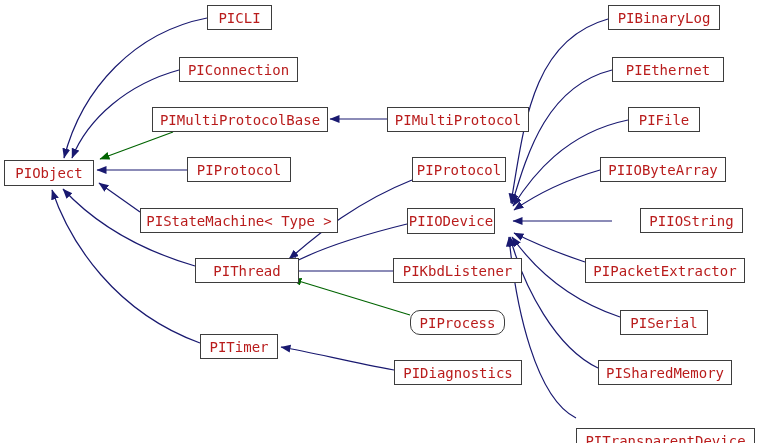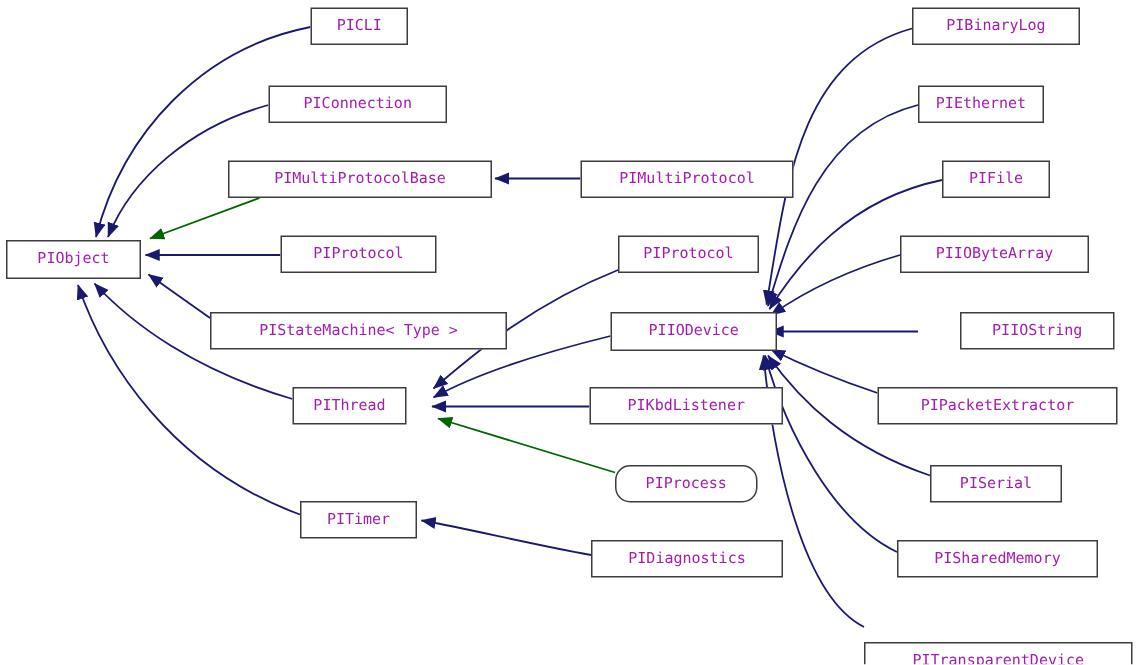--- a/index.html
+++ b/index.html
@@ -17,22 +17,22 @@
     width: 757px; height: 443px;
   }
   .node {
     position: absolute;
     box-sizing: border-box;
     background: #ffffff;
     border: 1.5px solid #3d3d3d;
     display: flex;
     align-items: center;
     justify-content: center;
-    font-size: 10px;
-    color: #a21caf;
+    font-size: 14px;
+    color: #b91c1c;
     white-space: pre;
     cursor: pointer;
     line-height: 1;
   }
   .edge {
     fill: none;
     stroke-width: 1.2;
   }
 </style>
 </head>
@@ -70,30 +70,30 @@
       <path d="M620,317 C566,299 534,268 512,237" class="edge" stroke="#191970" marker-end="url(#arrow-public)"></path>
       <path d="M598,368 C556,348 524,288 510,237" class="edge" stroke="#191970" marker-end="url(#arrow-public)"></path>
       <path d="M576,418 C536,398 516,310 509,237" class="edge" stroke="#191970" marker-end="url(#arrow-public)"></path>
     </svg>
 <div class="node" style="left: 4px; top: 160px; width: 90px; height: 26px;">PIObject</div>
     <div class="node" style="left: 207px; top: 5px; width: 65px; height: 25px;">PICLI</div>
     <div class="node" style="left: 179px; top: 57px; width: 119px; height: 25px;">PIConnection</div>
     <div class="node" style="left: 152px; top: 107px; width: 176px; height: 25px;">PIMultiProtocolBase</div>
     <div class="node" style="left: 187px; top: 157px; width: 104px; height: 25px;">PIProtocol</div>
     <div class="node" style="left: 140px; top: 208px; width: 198px; height: 25px;">PIStateMachine&lt; Type &gt;</div>
-    <div class="node" style="left: 195px; top: 258px; width: 76px; height: 25px;">PIThread</div>
+    <div class="node" style="left: 195px; top: 258px; width: 104px; height: 25px;">PIThread</div>
     <div class="node" style="left: 200px; top: 334px; width: 78px; height: 25px;">PITimer</div>
     <div class="node" style="left: 387px; top: 107px; width: 142px; height: 25px;">PIMultiProtocol</div>
     <div class="node" style="left: 412px; top: 157px; width: 94px; height: 25px;">PIProtocol</div>
-    <div class="node" style="left: 407px; top: 208px; width: 111px; height: 26px;">PIIODevice</div>
+    <div class="node" style="left: 407px; top: 208px; width: 88px; height: 26px;">PIIODevice</div>
     <div class="node" style="left: 393px; top: 258px; width: 129px; height: 25px;">PIKbdListener</div>
     <div class="node" style="left: 410px; top: 310px; width: 95px; height: 25px; border-radius: 10px;">PIProcess</div>
     <div class="node" style="left: 394px; top: 360px; width: 128px; height: 25px; text-align: right;">PIDiagnostics</div>
     <div class="node" style="left: 608px; top: 5px; width: 112px; height: 25px;">PIBinaryLog</div>
-    <div class="node" style="left: 612px; top: 57px; width: 84px; height: 25px;">PIEthernet</div>
+    <div class="node" style="left: 612px; top: 57px; width: 112px; height: 25px;">PIEthernet</div>
     <div class="node" style="left: 628px; top: 107px; width: 72px; height: 25px;">PIFile</div>
     <div class="node" style="left: 600px; top: 157px; width: 126px; height: 25px;">PIIOByteArray</div>
     <div class="node" style="left: 612px; top: 208px; width: 103px; height: 25px; margin-left: 28px;">PIIOString</div>
     <div class="node" style="left: 585px; top: 258px; width: 160px; height: 25px;">PIPacketExtractor</div>
     <div class="node" style="left: 620px; top: 310px; width: 88px; height: 25px;">PISerial</div>
     <div class="node" style="left: 598px; top: 360px; width: 134px; height: 25px;">PISharedMemory</div>
     <div class="node" style="left: 576px; top: 428px; width: 179px; height: 25px;">PITransparentDevice</div>
   </div>
 
 </body></html>

